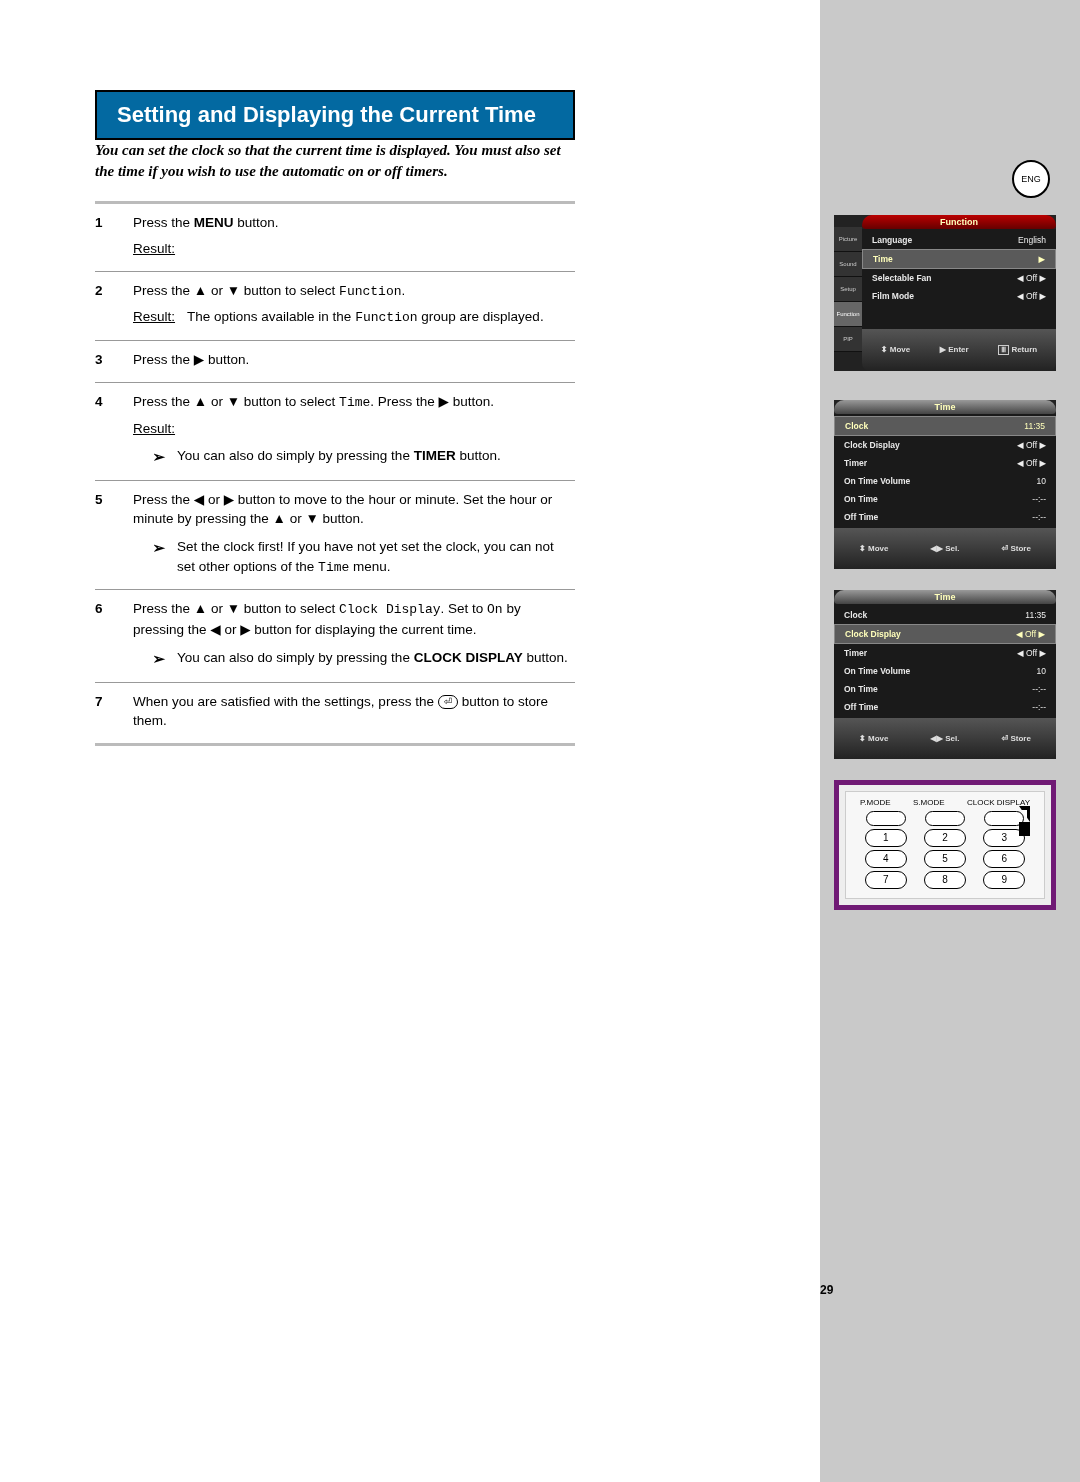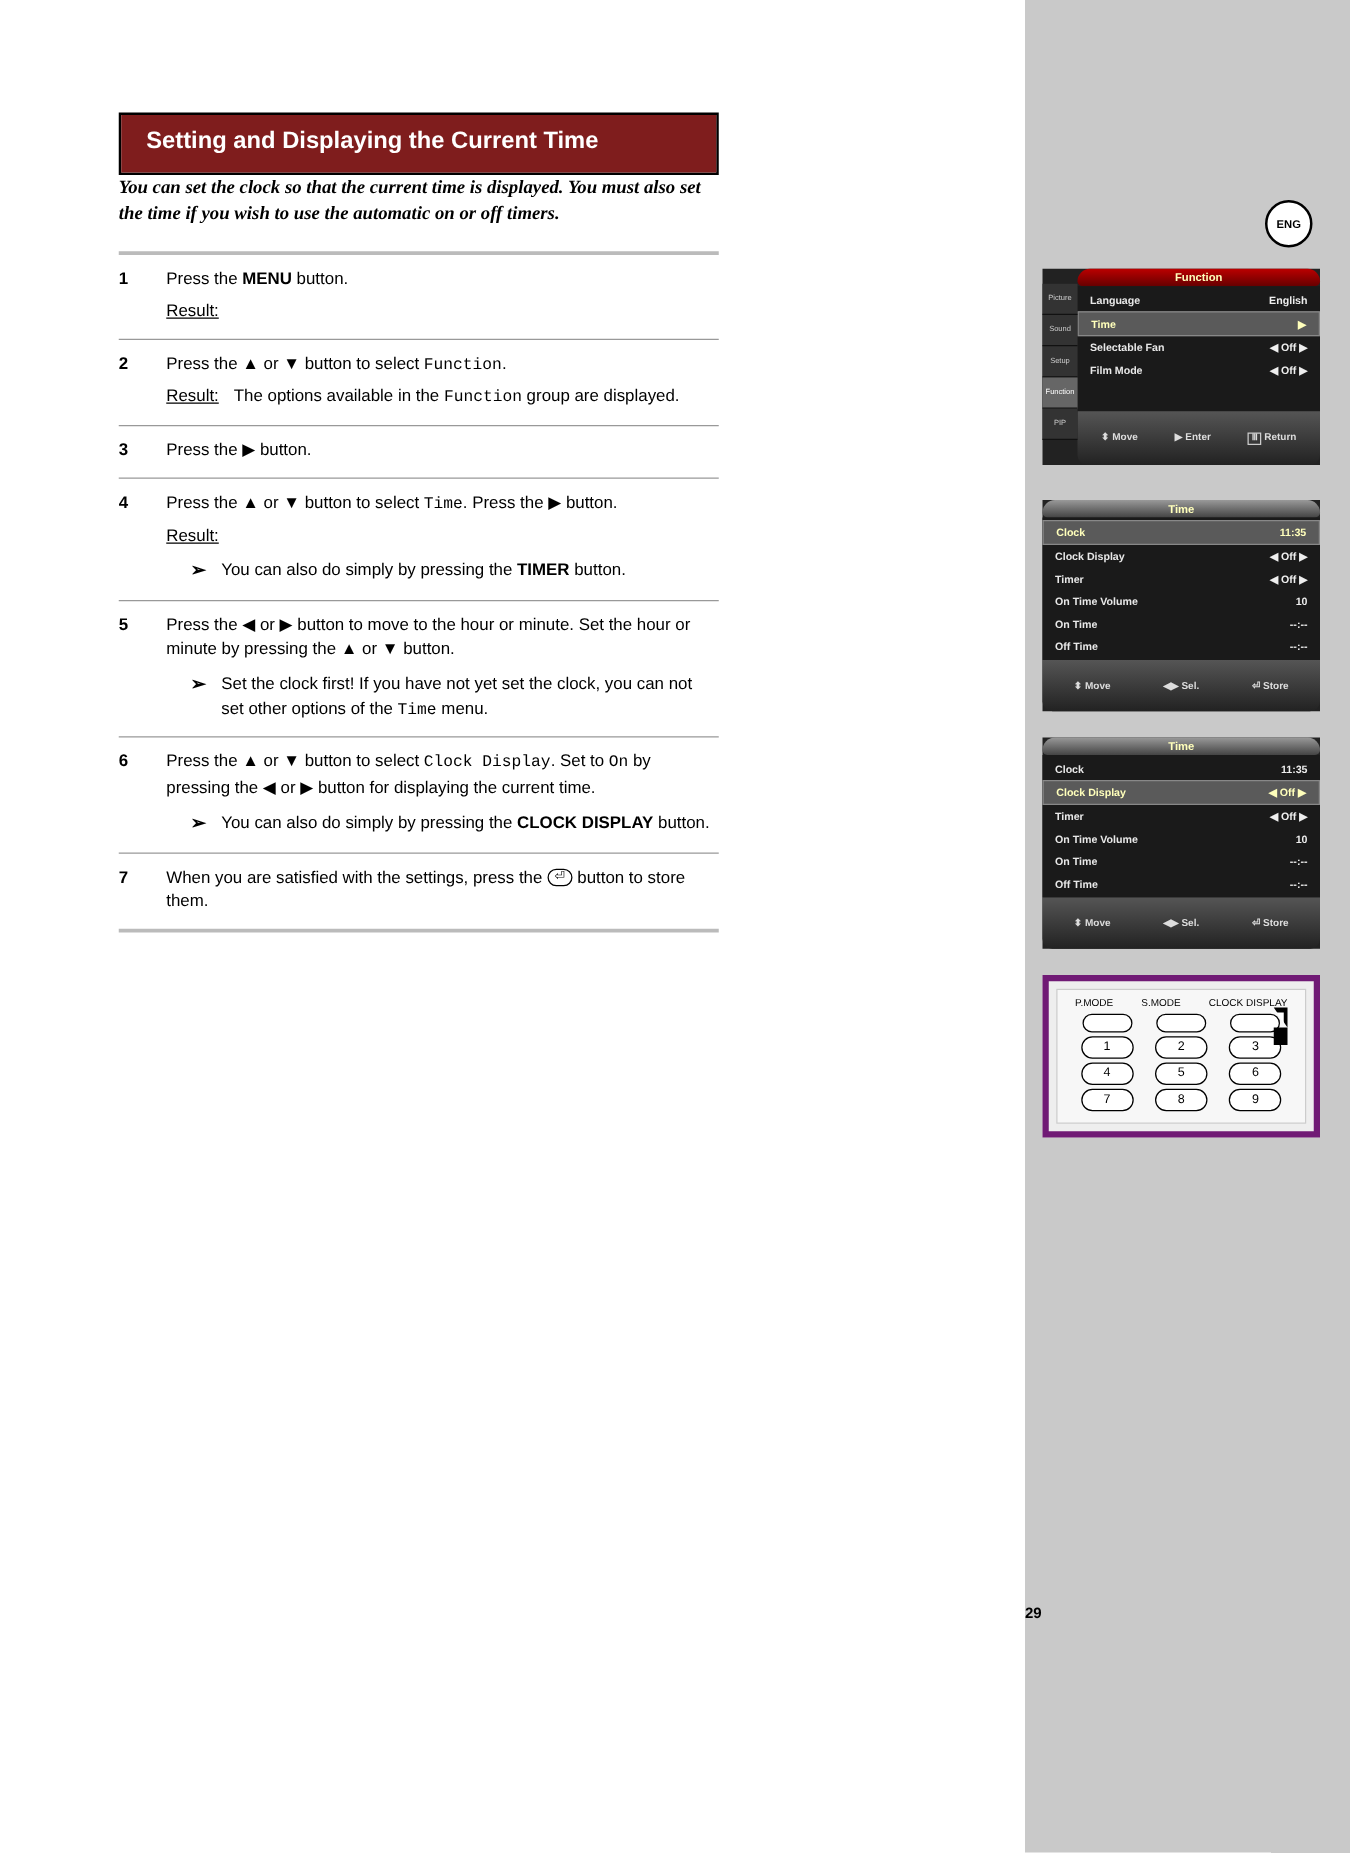--- a/index.html
+++ b/index.html
@@ -29,24 +29,24 @@
     left: 95px;
     top: 90px;
     width: 480px;
   }
   .title-block {
     border: 2px solid #000;
     height: 50px;
     display: flex;
   }
   .title-black {
-    background: #7f1d1d;
+    background: #0369a1;
     color: #fff;
     font-weight: bold;
-    font-size: 19px;
+    font-size: 22px;
     padding: 10px 14px 10px 20px;
     flex: 1;
   }
   .intro {
     font-style: italic;
     font-family: "Times New Roman", Times, serif;
     font-weight: bold;
     font-size: 15px;
     line-height: 1.38;
   }
@@ -93,21 +93,21 @@
     top: 160px;
     width: 38px;
     height: 38px;
     border-radius: 50%;
     border: 2px solid #000;
     background: #fff;
     display: flex;
     align-items: center;
     justify-content: center;
     font-size: 9px;
-    font-weight: bold;
+    font-weight: normal;
   }
   .page-num {
     position: absolute;
     left: 0;
     right: 0;
     bottom: 185px;
     text-align: left;
     font-size: 12px;
     font-weight: bold;
   }
@@ -166,21 +166,21 @@
     padding: 4px 10px;
     font-size: 8.5px;
     color: #e8e8e8;
     font-weight: bold;
   }
   .osd-row.sel {
     background: #5a5a5a;
     border: 1px solid #888;
     color: #ffb;
   }
-  .osd-row .val { color: #eee; font-weight: bold; }
+  .osd-row .val { color: #eee; font-weight: normal; }
   .osd-row.sel .val { color: #ffb; }
   .osd-footer {
     display: flex;
     justify-content: space-around;
     padding: 16px 4px;
     font-size: 8px;
     background: linear-gradient(#555,#222);
     border-radius: 0 0 8px 8px;
   }
   .osd-footer span { color: #ddd; font-weight: bold; }

